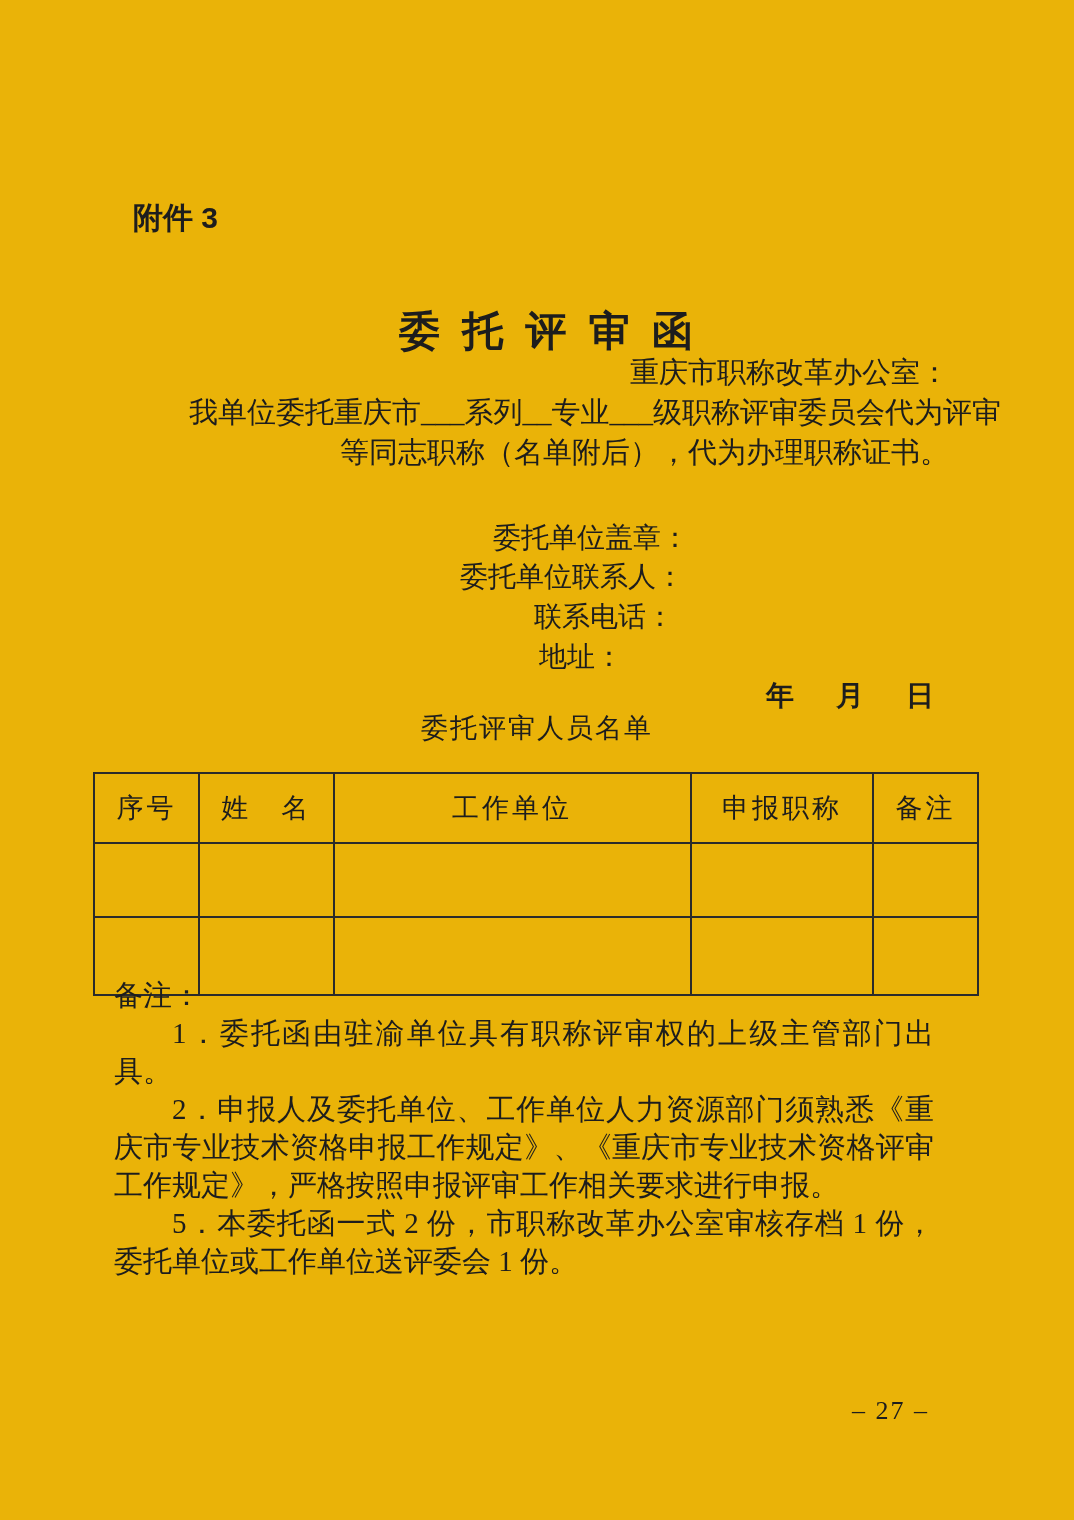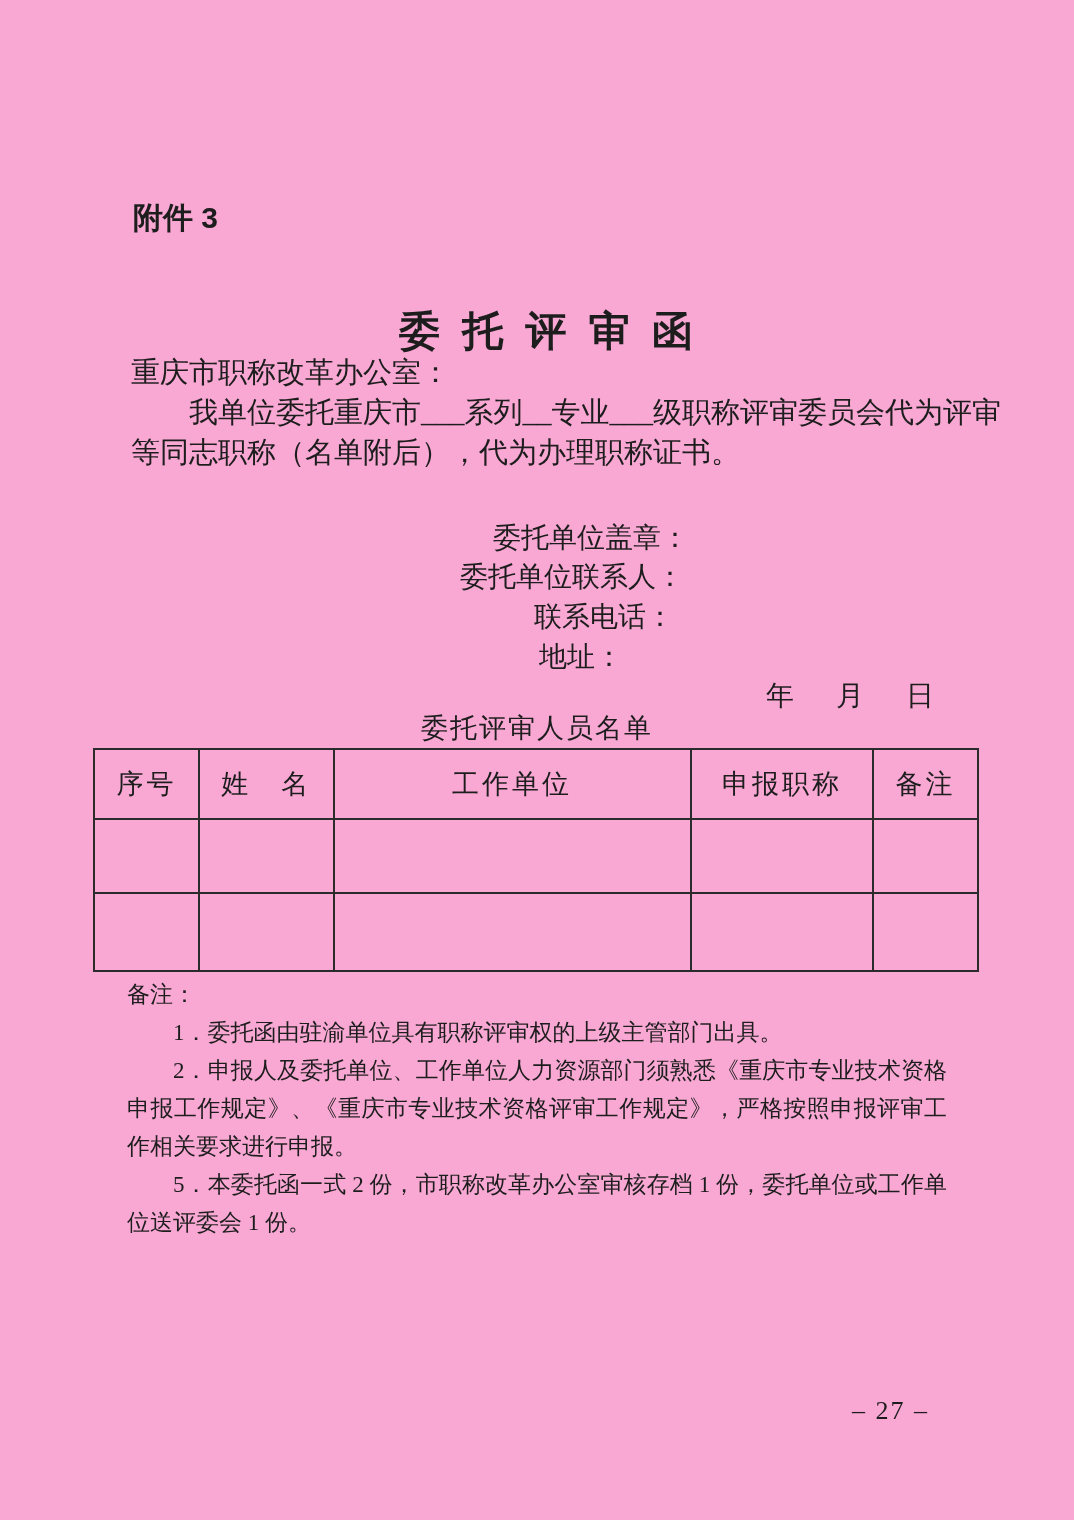--- a/index.html
+++ b/index.html
@@ -1,20 +1,20 @@
 <!DOCTYPE html>
 <html><head>
 <meta charset="utf-8">
 <style>
   html, body { margin: 0; padding: 0; background: #ffffff; }
   .page {
     position: relative;
     width: 1074px;
     height: 1520px;
-    background: #f9a8d4;
+    background: #eab308;
     color: #1d1d1d;
     font-family: "Liberation Serif", "DejaVu Serif", serif;
     overflow: hidden;
   }
 
   .attachment {
     position: absolute;
     left: 133px;
     top: 198px;
     font-size: 30px;
@@ -37,49 +37,49 @@
   }
 
   .letter-body {
     position: absolute;
     left: 131px;
     top: 352px;
     width: 818px;
     font-size: 29px;
     line-height: 40px;
   }
-  .letter-body .line { white-space: nowrap; }
+  .letter-body .line { white-space: nowrap; text-align: right; }
   .indent { text-indent: 2em; }
 
   .sig-line {
     position: absolute;
     font-size: 28px;
     line-height: 32px;
     white-space: pre;
   }
   .sig-stamp   { left: 493px; top: 522px; }
   .sig-contact { left: 460px; top: 561px; }
   .sig-phone   { left: 534px; top: 601px; }
   .sig-address { left: 539px; top: 641px; }
-  .sig-date    { left: 766px; top: 680px; }
+  .sig-date    { left: 766px; top: 680px; font-weight: bold; }
 
   .roster-title {
     position: absolute;
     left: 0;
     top: 710px;
     width: 100%;
     text-align: center;
     font-size: 27px;
     letter-spacing: 2px;
   }
 
   table.roster {
     position: absolute;
     left: 93px;
-    top: 748px;
+    top: 772px;
     width: 886px;
     border-collapse: collapse;
     table-layout: fixed;
   }
   table.roster th, table.roster td {
     border: 2px solid #2b2b2b;
     padding: 0;
   }
   table.roster th {
     font-weight: normal;
@@ -88,24 +88,24 @@
     text-align: center;
     vertical-align: middle;
     white-space: pre;
   }
   tr.roster-header-row { height: 70px; }
   tr.roster-row-1 { height: 74px; }
   tr.roster-row-2 { height: 78px; }
 
   .notes {
     position: absolute;
-    left: 127px;
+    left: 114px;
     top: 976px;
     width: 820px;
-    font-size: 23px;
+    font-size: 29px;
     line-height: 38px;
   }
   .notes p { margin: 0; text-align: justify; }
   .notes p.note-item { text-indent: 2em; }
 
   .page-number {
     position: absolute;
     left: 852px;
     top: 1396px;
     font-size: 26px;

